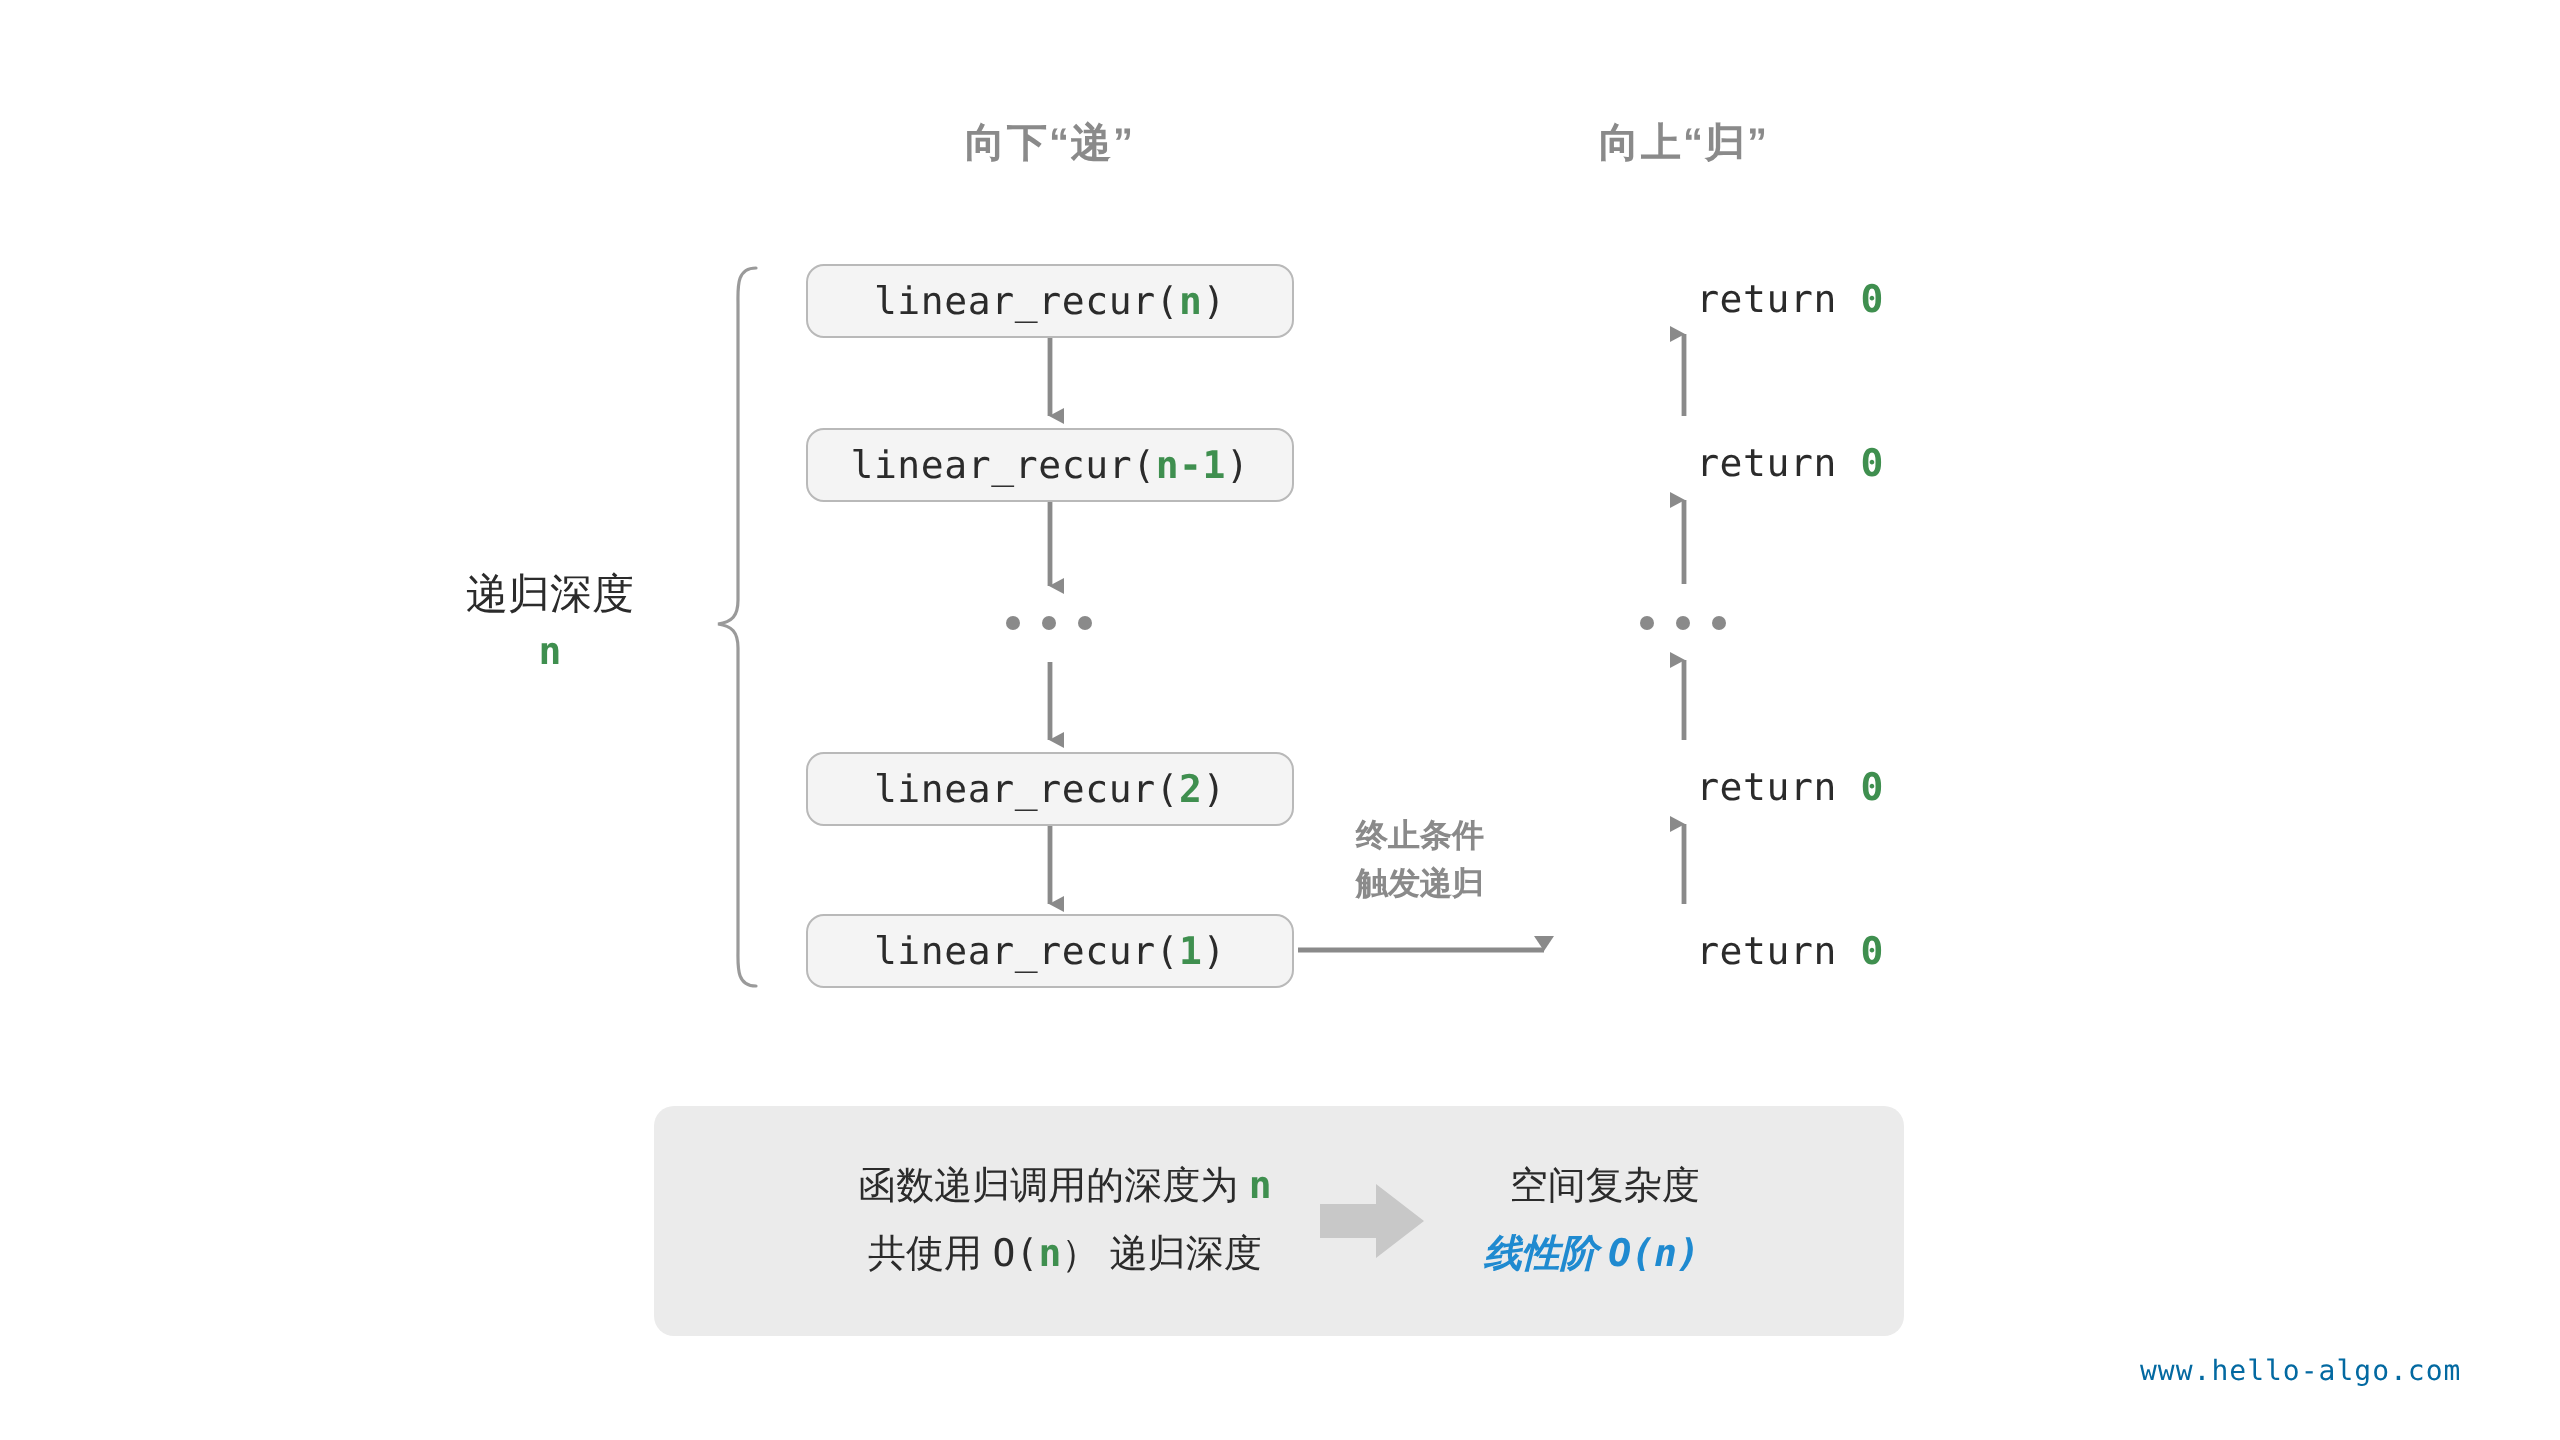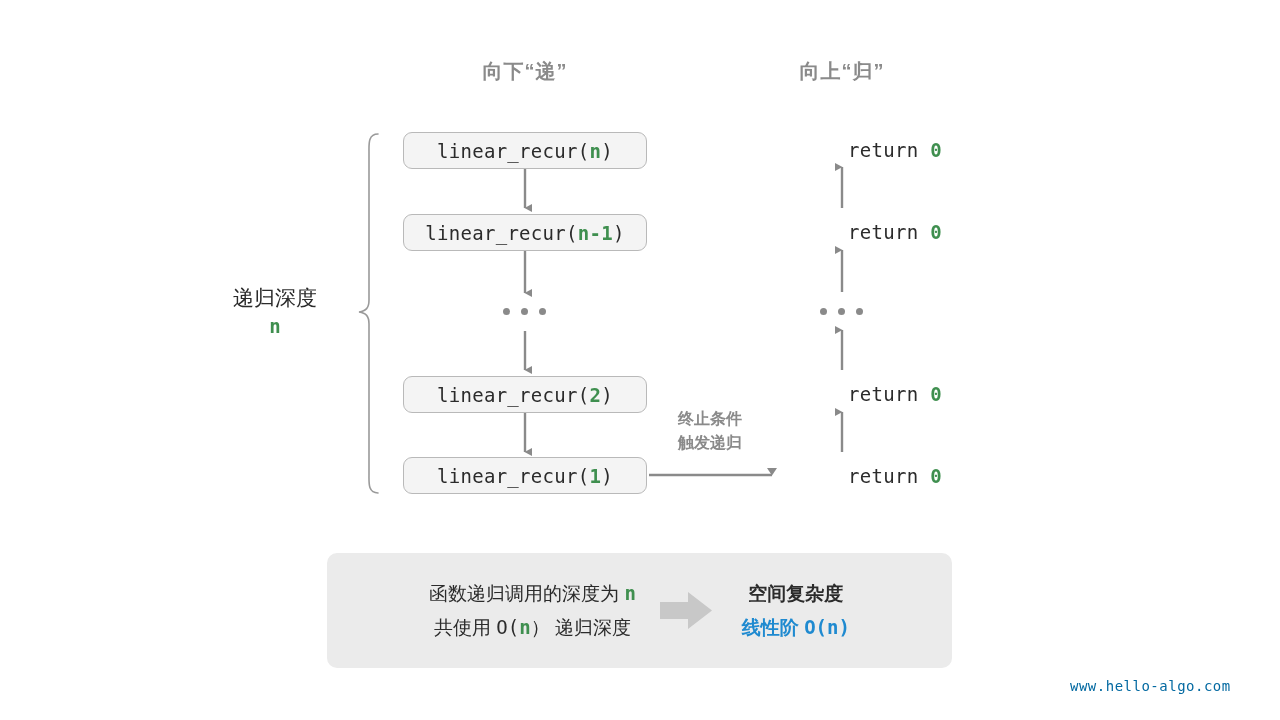--- a/index.html
+++ b/index.html
@@ -130,29 +130,31 @@
   }
   .summary-left .mono {
     font-family: "DejaVu Sans Mono", monospace;
   }
   .summary-right {
     text-align: center;
     white-space: nowrap;
   }
   .summary-right .title {
     font-size: 19px;
-    font-weight: bold;
+    font-weight: normal;
     color: #2b2b2b;
     line-height: 1.75;
+    text-align: right;
   }
   .summary-right .value {
     font-size: 19px;
     font-weight: bold;
     color: #1f8ad0;
     line-height: 1.75;
+    font-style: italic;
   }
   .summary-right .value .mono {
     font-family: "DejaVu Sans Mono", monospace;
   }
 
   
   .watermark {
     font-family: "DejaVu Sans Mono", monospace;
     font-size: 14px;
     color: #0369a1;

